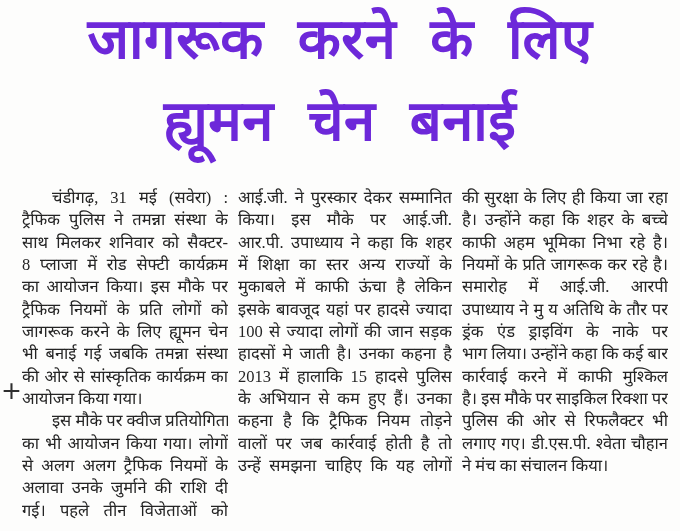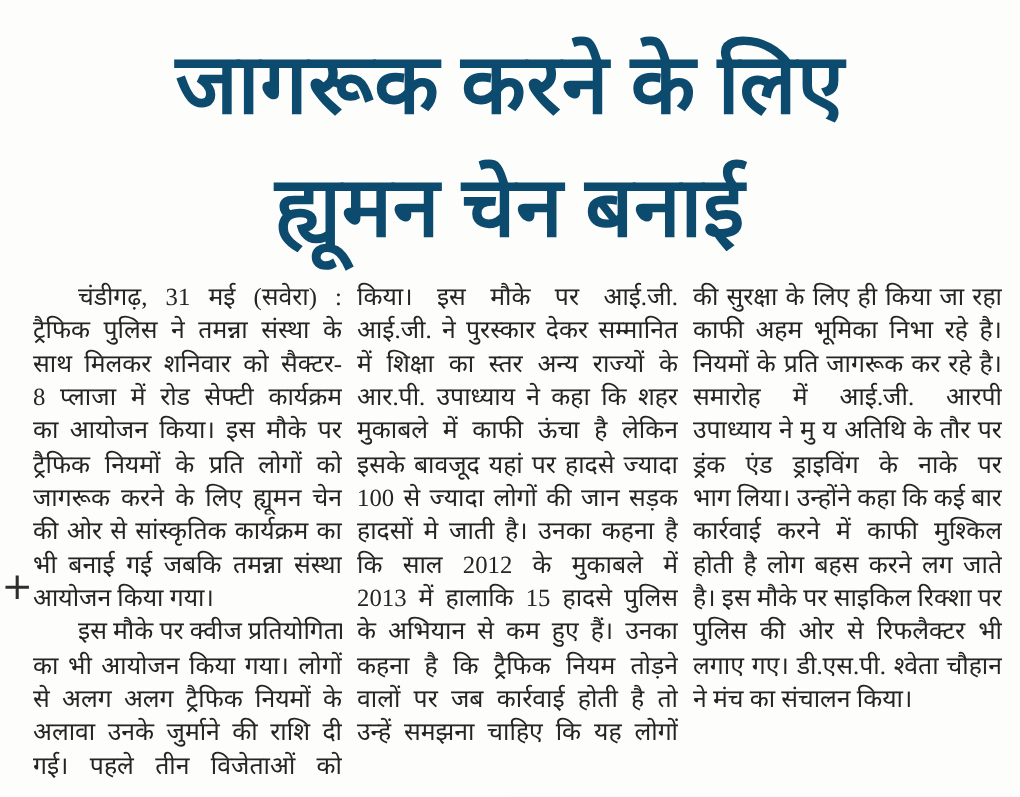--- a/index.html
+++ b/index.html
@@ -11,25 +11,25 @@
     position: relative;
     width: 680px;
     height: 531px;
     background: #fdfdfc;
     overflow: hidden;
     font-family: "Liberation Serif", "DejaVu Serif", serif;
   }
   
   .headline {
     margin: 0;
-    padding-top: 16px;
+    padding-top: 2px;
     text-align: center;
-    font-family: Liberation Serif, serif;
+    font-family: Liberation Mono, monospace;
     font-weight: 700;
-    color: #0c4a6e;
+    color: #6d28d9;
   }
   .headline .hl {
     display: block;
     font-size: 56px;
     line-height: 82px;
     letter-spacing: 0.5px;
     white-space: nowrap;
   }
   
   .fold-mark {
@@ -80,55 +80,54 @@
 
   <div class="columns">
     <div class="col">
         <div class="line indent">चंडीगढ़, 31 मई (सवेरा) :</div>
         <div class="line">ट्रैफिक पुलिस ने तमन्ना संस्था के</div>
         <div class="line">साथ मिलकर शनिवार को सैक्टर-</div>
         <div class="line">8 प्लाजा में रोड सेफ्टी कार्यक्रम</div>
         <div class="line">का आयोजन किया। इस मौके पर</div>
         <div class="line">ट्रैफिक नियमों के प्रति लोगों को</div>
         <div class="line">जागरूक करने के लिए ह्यूमन चेन</div>
+        <div class="line">भी बनाई गई जबकि तमन्ना संस्था</div>
         <div class="line">की ओर से सांस्कृतिक कार्यक्रम का</div>
-        <div class="line">भी बनाई गई जबकि तमन्ना संस्था</div>
         <div class="line end">आयोजन किया गया।</div>
         <div class="line indent">इस मौके पर क्वीज प्रतियोगिता</div>
         <div class="line">का भी आयोजन किया गया। लोगों</div>
         <div class="line">से अलग अलग ट्रैफिक नियमों के</div>
         <div class="line">अलावा उनके जुर्माने की राशि दी</div>
         <div class="line">गई। पहले तीन विजेताओं को</div>
       </div>
     <div class="col mid">
+        <div class="line">आई.जी. ने पुरस्कार देकर सम्मानित</div>
         <div class="line">किया। इस मौके पर आई.जी.</div>
-        <div class="line">आई.जी. ने पुरस्कार देकर सम्मानित</div>
+        <div class="line">आर.पी. उपाध्याय ने कहा कि शहर</div>
         <div class="line">में शिक्षा का स्तर अन्य राज्यों के</div>
-        <div class="line">आर.पी. उपाध्याय ने कहा कि शहर</div>
         <div class="line">मुकाबले में काफी ऊंचा है लेकिन</div>
         <div class="line">इसके बावजूद यहां पर हादसे ज्यादा</div>
         <div class="line">100 से ज्यादा लोगों की जान सड़क</div>
         <div class="line">हादसों मे जाती है। उनका कहना है</div>
-        <div class="line">कि साल 2012 के मुकाबले में</div>
         <div class="line">2013 में हालाकि 15 हादसे पुलिस</div>
         <div class="line">के अभियान से कम हुए हैं। उनका</div>
         <div class="line">कहना है कि ट्रैफिक नियम तोड़ने</div>
         <div class="line">वालों पर जब कार्रवाई होती है तो</div>
         <div class="line">उन्हें समझना चाहिए कि यह लोगों</div>
       </div>
     <div class="col">
         <div class="line">की सुरक्षा के लिए ही किया जा रहा</div>
+        <div class="line">है। उन्होंने कहा कि शहर के बच्चे</div>
         <div class="line">काफी अहम भूमिका निभा रहे है।</div>
         <div class="line">नियमों के प्रति जागरूक कर रहे है।</div>
         <div class="line">समारोह में आई.जी. आरपी</div>
         <div class="line">उपाध्याय ने मु य अतिथि के तौर पर</div>
         <div class="line">ड्रंक एंड ड्राइविंग के नाके पर</div>
         <div class="line">भाग लिया। उन्होंने कहा कि कई बार</div>
         <div class="line">कार्रवाई करने में काफी मुश्किल</div>
-        <div class="line">होती है लोग बहस करने लग जाते</div>
         <div class="line">है। इस मौके पर साइकिल रिक्शा पर</div>
         <div class="line">पुलिस की ओर से रिफलैक्टर भी</div>
         <div class="line">लगाए गए। डी.एस.पी. श्वेता चौहान</div>
         <div class="line end">ने मंच का संचालन किया।</div>
       </div>
   </div>
 
 </div>
 
 </body></html>

